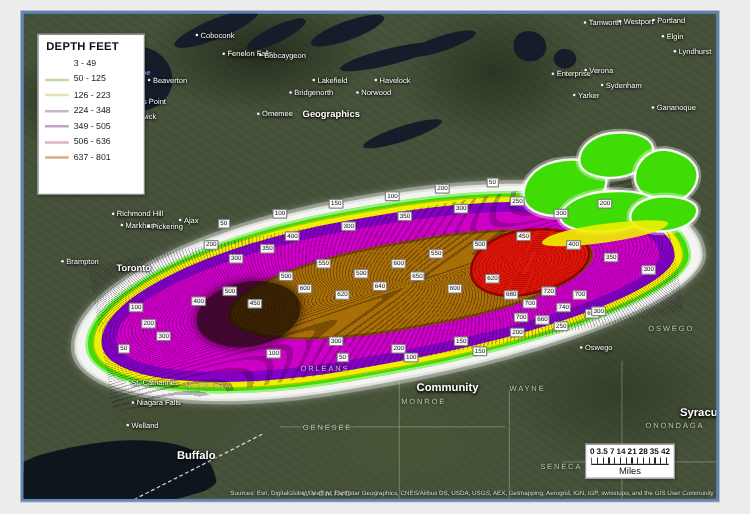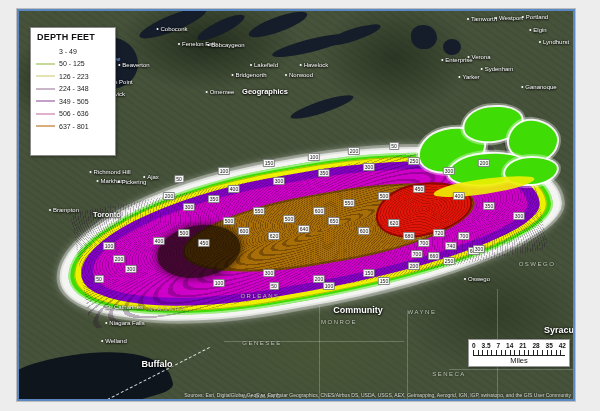--- a/index.html
+++ b/index.html
@@ -72,21 +72,21 @@
       font-size:5px;line-height:6px;padding:0 1px;font-family:"Liberation Sans",sans-serif;}
   
   .legend{position:absolute;left:11px;top:16px;width:86px;background:#fff;
           border:1px solid #8a8a8a;box-shadow:1px 1px 3px rgba(0,0,0,.35);
           padding:4px 5px 22px;z-index:30;}
   .legend-title{font-size:9px;font-weight:bold;color:#111;margin:0 0 3px 1px;letter-spacing:.2px;}
   .lrow{display:flex;align-items:center;gap:4px;height:12.5px;}
   .lsw{width:19px;height:2px;background:var(--c,#fff);flex:0 0 auto;}
   .lrange{font-size:7px;color:#222;}
   
-  .scalebar{position:absolute;left:449px;top:328px;width:102px;background:#fff;
+  .scalebar{position:absolute;left:449px;top:344px;width:72px;background:#fff;
             border:1px solid #9a9a9a;box-shadow:1px 1px 2px rgba(0,0,0,.3);
             padding:2px 3px 1px;z-index:30;}
   .sb-nums{display:flex;justify-content:space-between;font-size:6.5px;font-weight:bold;
            color:#111;line-height:7px;}
   .sb-ruler{height:6px;margin:1px 1px 0;border-bottom:1px solid #222;
             background:repeating-linear-gradient(90deg,#222 0 1px,transparent 1px 4.6px);}
   .sb-unit{text-align:center;font-size:7.5px;color:#111;line-height:9px;}
   
   .attribution{position:absolute;left:0;right:2px;bottom:0;text-align:right;
                font-size:5px;line-height:7px;color:rgba(255,255,255,.8);

